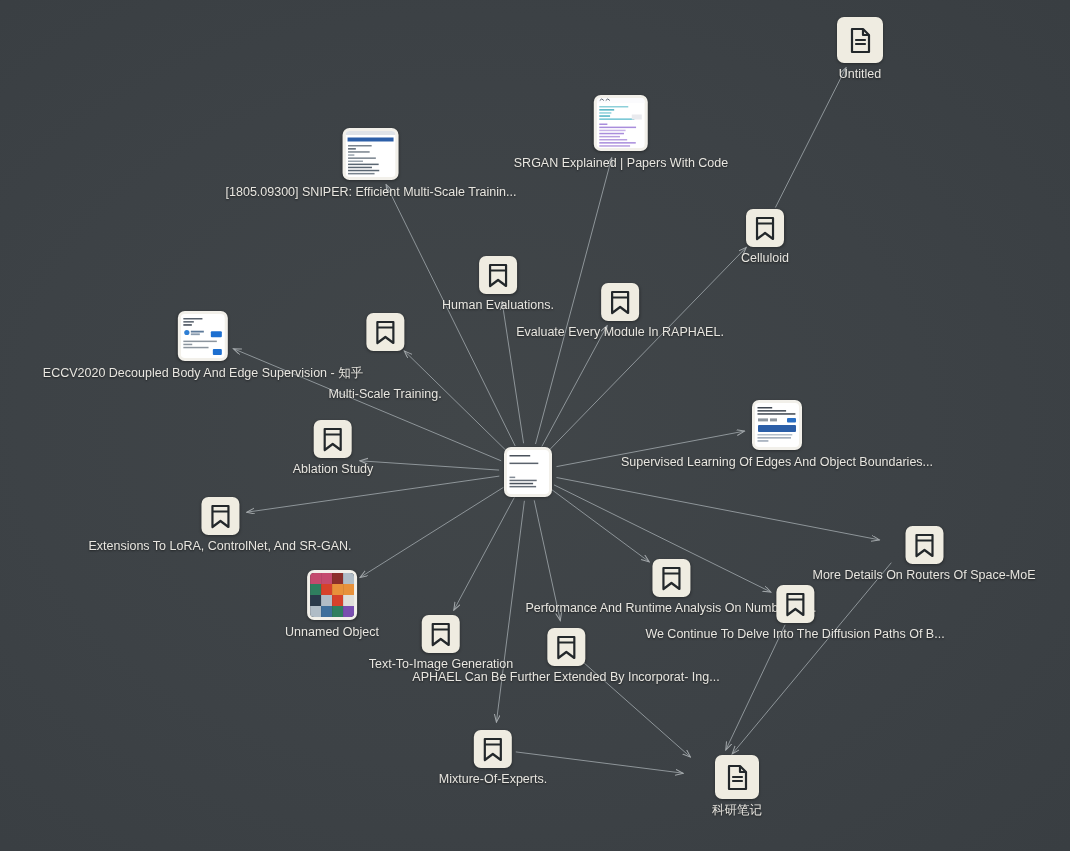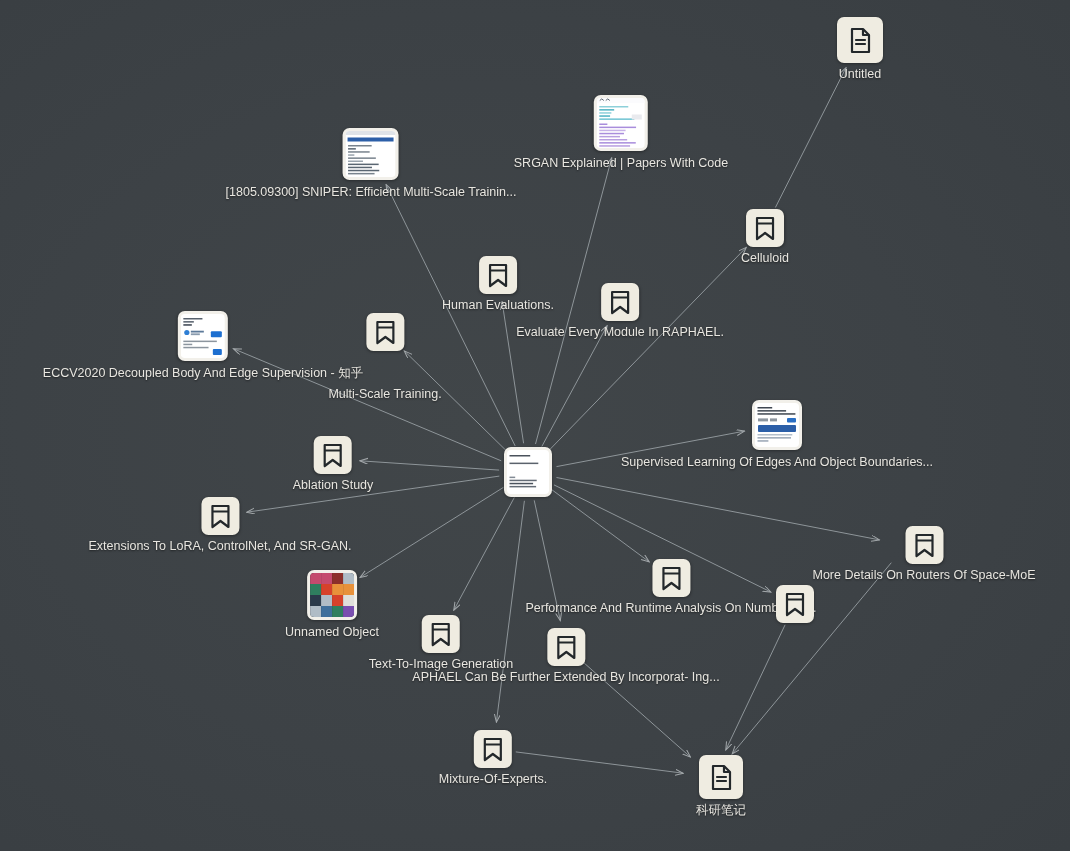--- a/index.html
+++ b/index.html
@@ -216,21 +216,21 @@
             <rect x="15" y="15.399999999999999" width="7" height="3" fill="#8d969f"></rect>
             <rect x="32" y="14.96" width="9" height="4.5" rx="1" fill="#2a6fc4"></rect>
             <rect x="3" y="22" width="38" height="7" rx="1" fill="#2c5fa8"></rect>
             <rect x="2.5" y="31.0" width="34.8" height="1.5" fill="#b4bfcb"></rect>
             <rect x="2.5" y="34.1" width="33.5" height="1.5" fill="#9aa6b5"></rect>
             <rect x="2.5" y="37.2" width="10.9" height="1.5" fill="#9aa6b5"></rect>
           </svg>
         </div>
         <div class="label">Supervised Learning Of Edges And Object Boundaries...</div>
       </div>
-      <div class="node icon-node" style="left: 333px; top: 436px;">
+      <div class="node icon-node" style="left: 333px; top: 420px;">
         <div class="chip" style="width: 38px; height: 38px;">
           <span class="bm">
             <svg width="22" height="25" viewBox="0 0 22 25">
               <path d="M3 2 h16 v21 l-8 -6 -8 6 z" fill="none" stroke="#23282b" stroke-width="2.2" stroke-linejoin="round"></path>
               <path d="M3 7.5 h16" stroke="#23282b" stroke-width="2.2"></path>
             </svg>
           </span>
         </div>
         <div class="label">Ablation Study</div>
       </div>
@@ -306,20 +306,21 @@
       </div>
       <div class="node icon-node" style="left: 795px; top: 585px;">
         <div class="chip" style="width: 38px; height: 38px;">
           <span class="bm">
             <svg width="22" height="25" viewBox="0 0 22 25">
               <path d="M3 2 h16 v21 l-8 -6 -8 6 z" fill="none" stroke="#23282b" stroke-width="2.2" stroke-linejoin="round"></path>
               <path d="M3 7.5 h16" stroke="#23282b" stroke-width="2.2"></path>
             </svg>
           </span>
         </div>
+        <div class="label">We Continue To Delve Into The Diffusion Paths Of B...</div>
       </div>
       <div class="node icon-node" style="left: 441px; top: 615px;">
         <div class="chip" style="width: 38px; height: 38px;">
           <span class="bm">
             <svg width="22" height="25" viewBox="0 0 22 25">
               <path d="M3 2 h16 v21 l-8 -6 -8 6 z" fill="none" stroke="#23282b" stroke-width="2.2" stroke-linejoin="round"></path>
               <path d="M3 7.5 h16" stroke="#23282b" stroke-width="2.2"></path>
             </svg>
           </span>
         </div>
@@ -340,21 +341,21 @@
         <div class="chip" style="width: 38px; height: 38px;">
           <span class="bm">
             <svg width="22" height="25" viewBox="0 0 22 25">
               <path d="M3 2 h16 v21 l-8 -6 -8 6 z" fill="none" stroke="#23282b" stroke-width="2.2" stroke-linejoin="round"></path>
               <path d="M3 7.5 h16" stroke="#23282b" stroke-width="2.2"></path>
             </svg>
           </span>
         </div>
         <div class="label">Mixture-Of-Experts.</div>
       </div>
-      <div class="node icon-node" style="left: 721px; top: 755px;">
+      <div class="node icon-node" style="left: 737px; top: 755px;">
         <div class="chip" style="width: 44px; height: 44px;">
           <span class="doc">
             <svg width="23" height="27" viewBox="0 0 23 27">
               <path d="M3 2 h11 l6 6 v17 h-17 z" fill="none" stroke="#23282b" stroke-width="2.2" stroke-linejoin="round"></path>
               <path d="M14 2 v6 h6" fill="none" stroke="#23282b" stroke-width="2.2" stroke-linejoin="round"></path>
               <path d="M7 13 h9 M7 17 h9" stroke="#23282b" stroke-width="2.2" stroke-linecap="round"></path>
             </svg>
           </span>
         </div>
         <div class="label">科研笔记</div>

